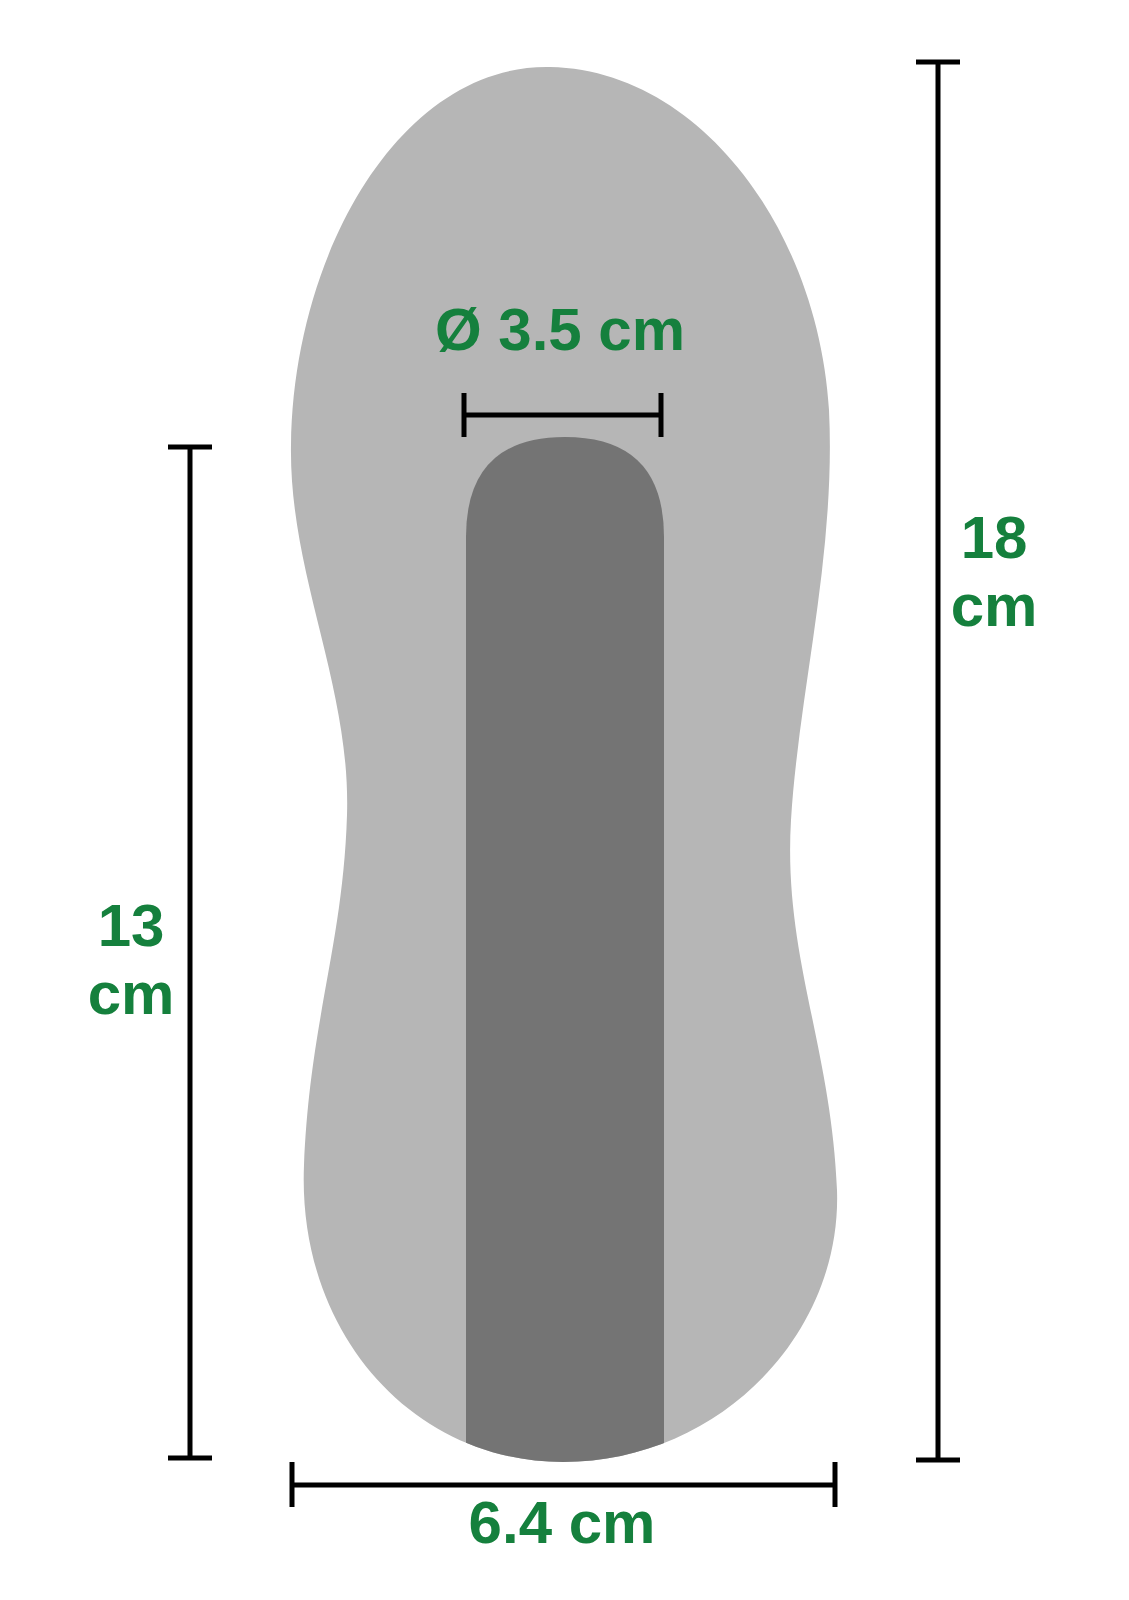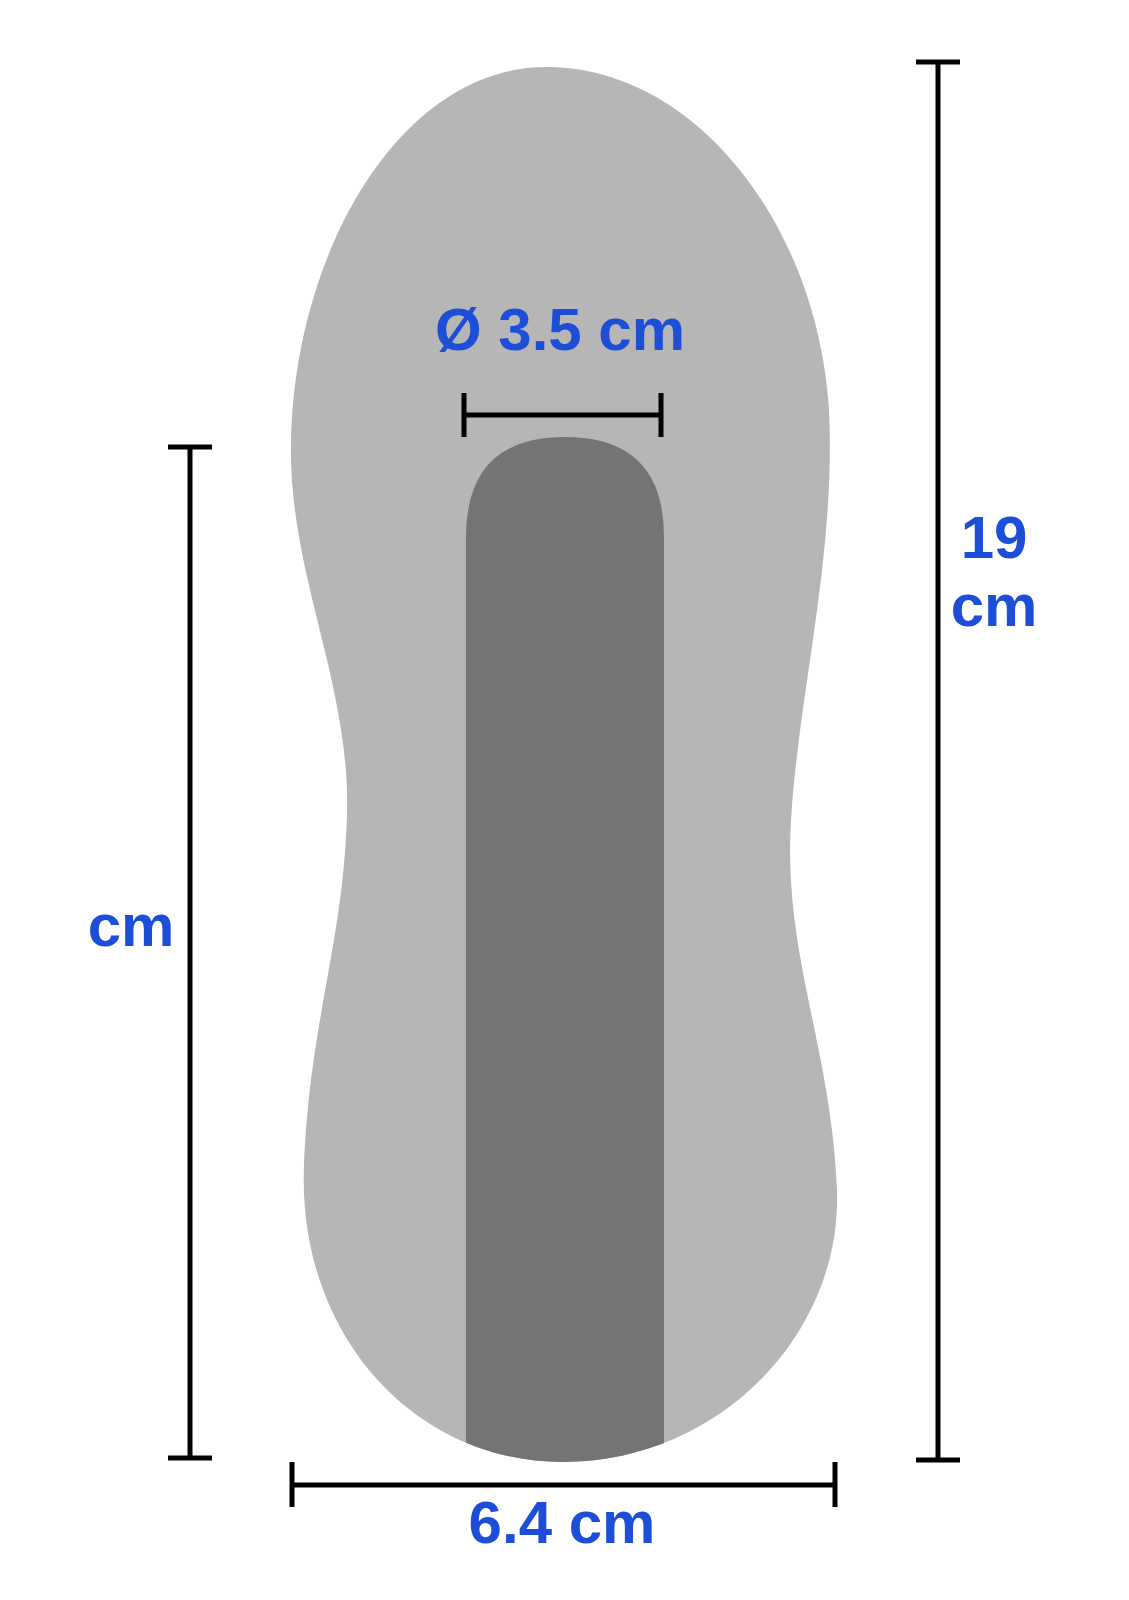--- a/index.html
+++ b/index.html
@@ -17,21 +17,21 @@
   }
   .diagram-svg {
     position: absolute;
     left: 0;
     top: 0;
   }
   .dim-label {
     position: absolute;
     font-size: 60px;
     font-weight: 600;
-    color: #1d4ed8;
+    color: #15803d;
     text-align: center;
     letter-spacing: 0px;
     line-height: 68px;
     white-space: nowrap;
   }
   .dim-label.two-line div {
     line-height: 68px;
   }
   .label-diameter { left: 410px; top: 296px; width: 300px; }
   .label-total    { left: 924px; top: 504px; width: 140px; }
@@ -89,23 +89,24 @@
     <g stroke-width="5" fill="none" stroke="#000000">
       <line x1="292" y1="1485" x2="835" y2="1485"></line>
       <line x1="292" y1="1462" x2="292" y2="1507"></line>
       <line x1="835" y1="1462" x2="835" y2="1507"></line>
     </g>
   </svg>
 
   <div class="dim-label label-diameter">Ø 3.5 cm</div>
 
   <div class="dim-label two-line label-total">
-    <div>19</div>
+    <div>18</div>
     <div>cm</div>
   </div>
 
   <div class="dim-label two-line label-depth">
+    <div>13</div>
     <div>cm</div>
   </div>
 
   <div class="dim-label label-width">6.4 cm</div>
 
 </div>
 
 </body></html>

